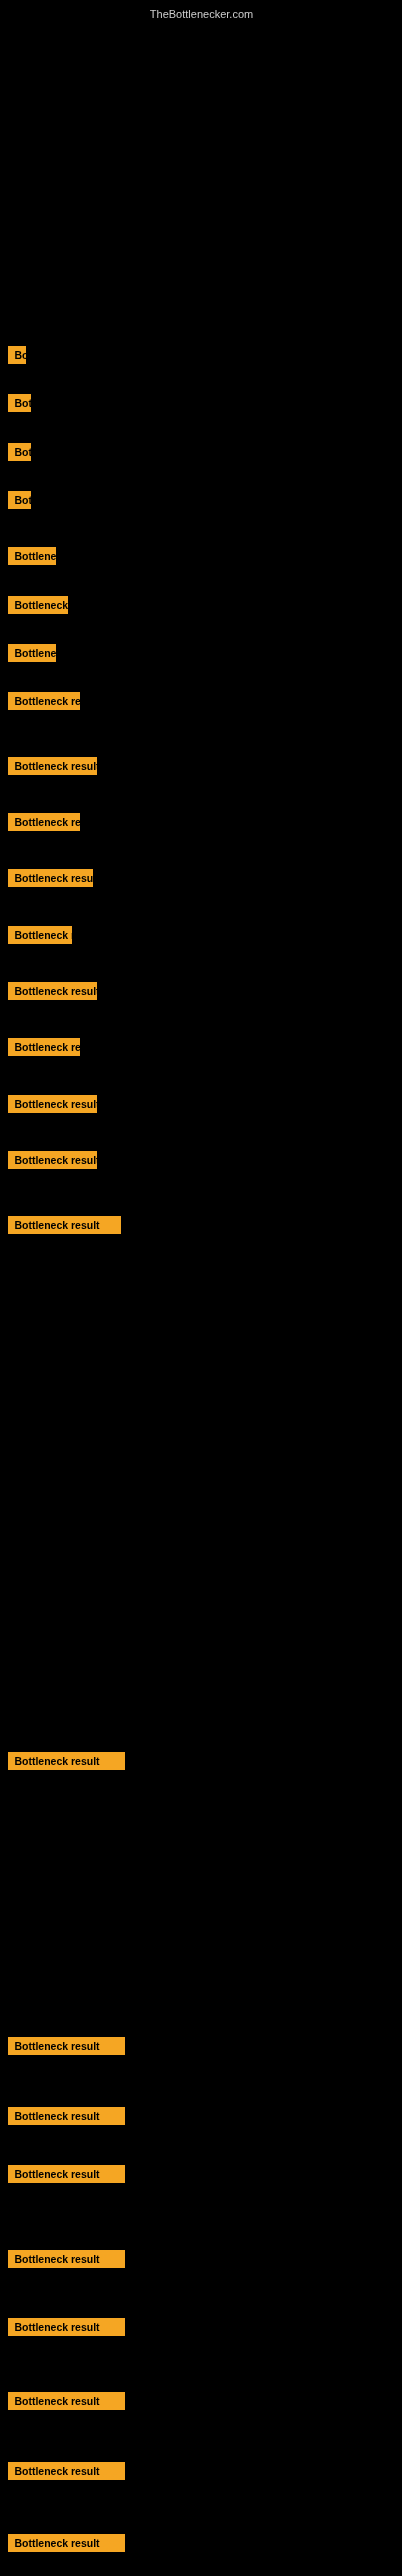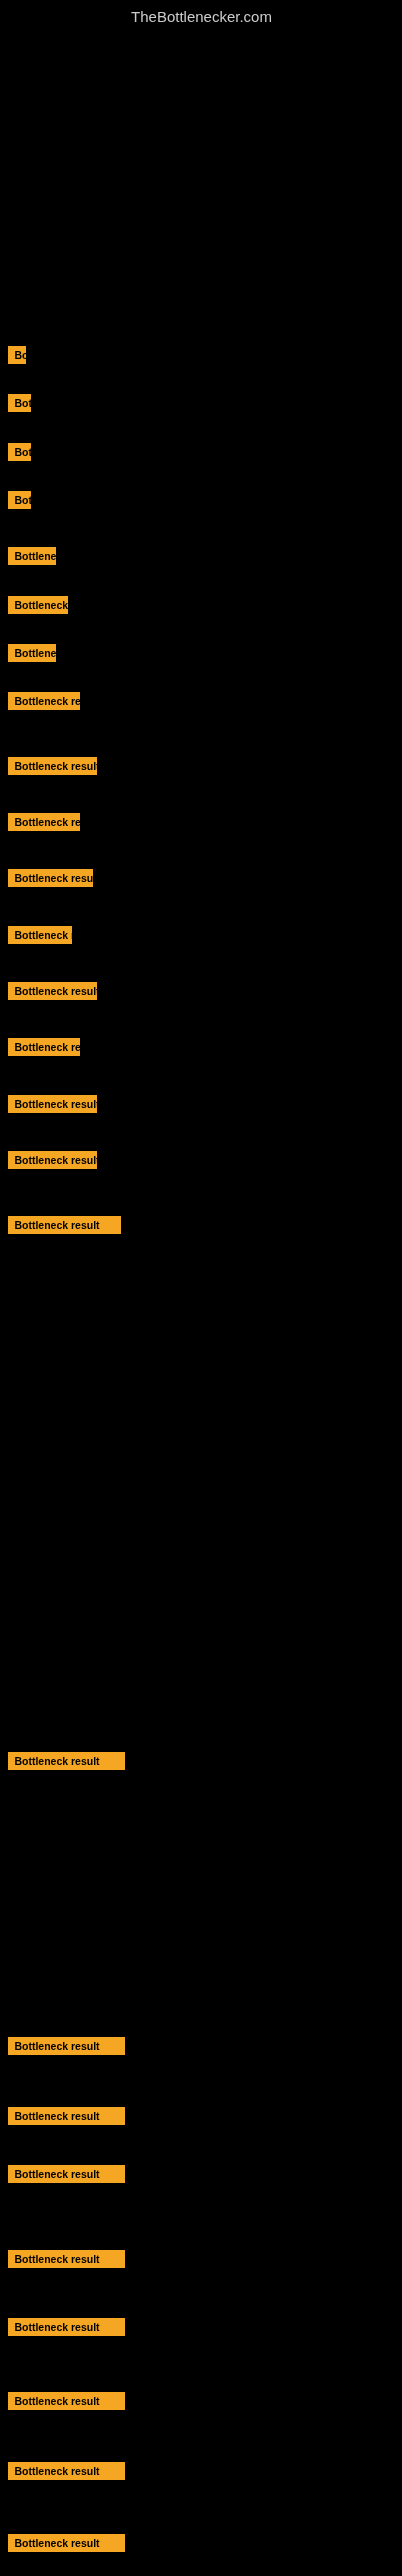--- a/index.html
+++ b/index.html
@@ -5,21 +5,21 @@
     * { margin: 0; padding: 0; box-sizing: border-box; }
     body {
       background-color: #000;
       width: 403px;
       min-height: 2576px;
       font-family: Arial, sans-serif;
       position: relative;
     }
     .site-title {
       color: #ccc;
-      font-size: 15px;
+      font-size: 11px;
       text-align: center;
       padding: 8px 0 4px 0;
     }
     .orange-label {
       background-color: #f5a623;
       color: #000;
       font-size: 10.5px;
       font-weight: bold;
       padding: 3.2px 6.4px;
       display: inline-block;

